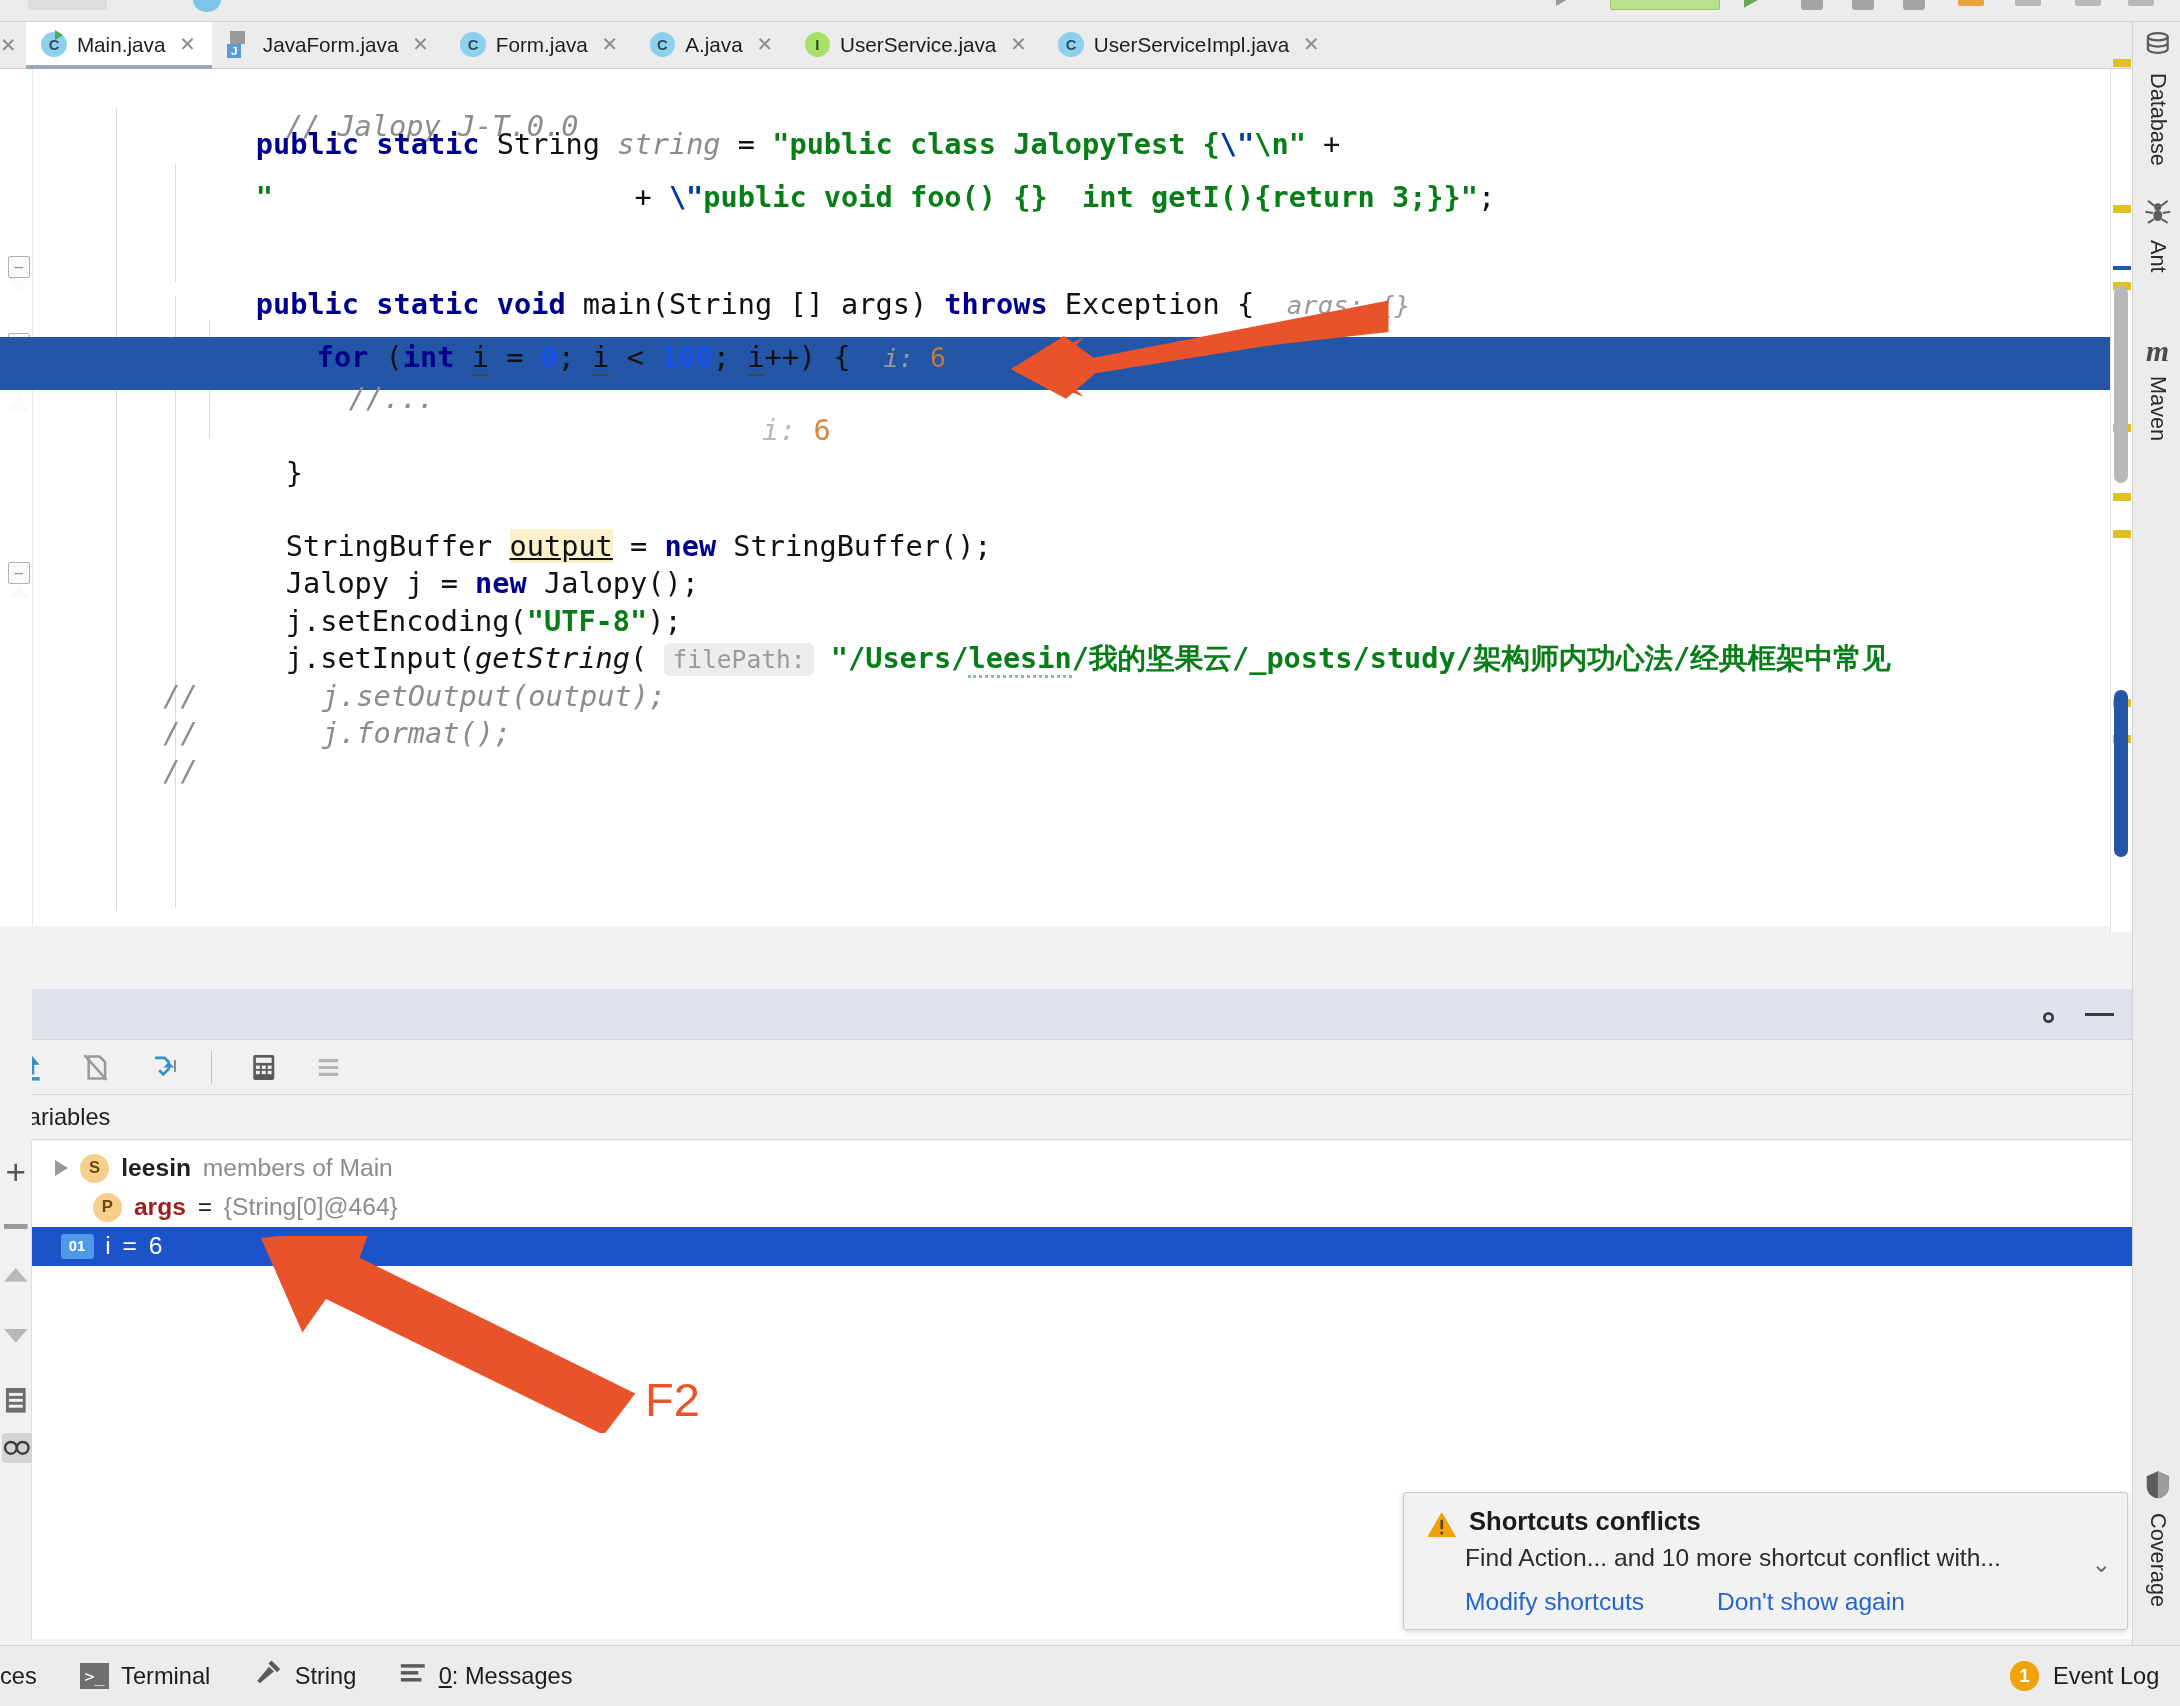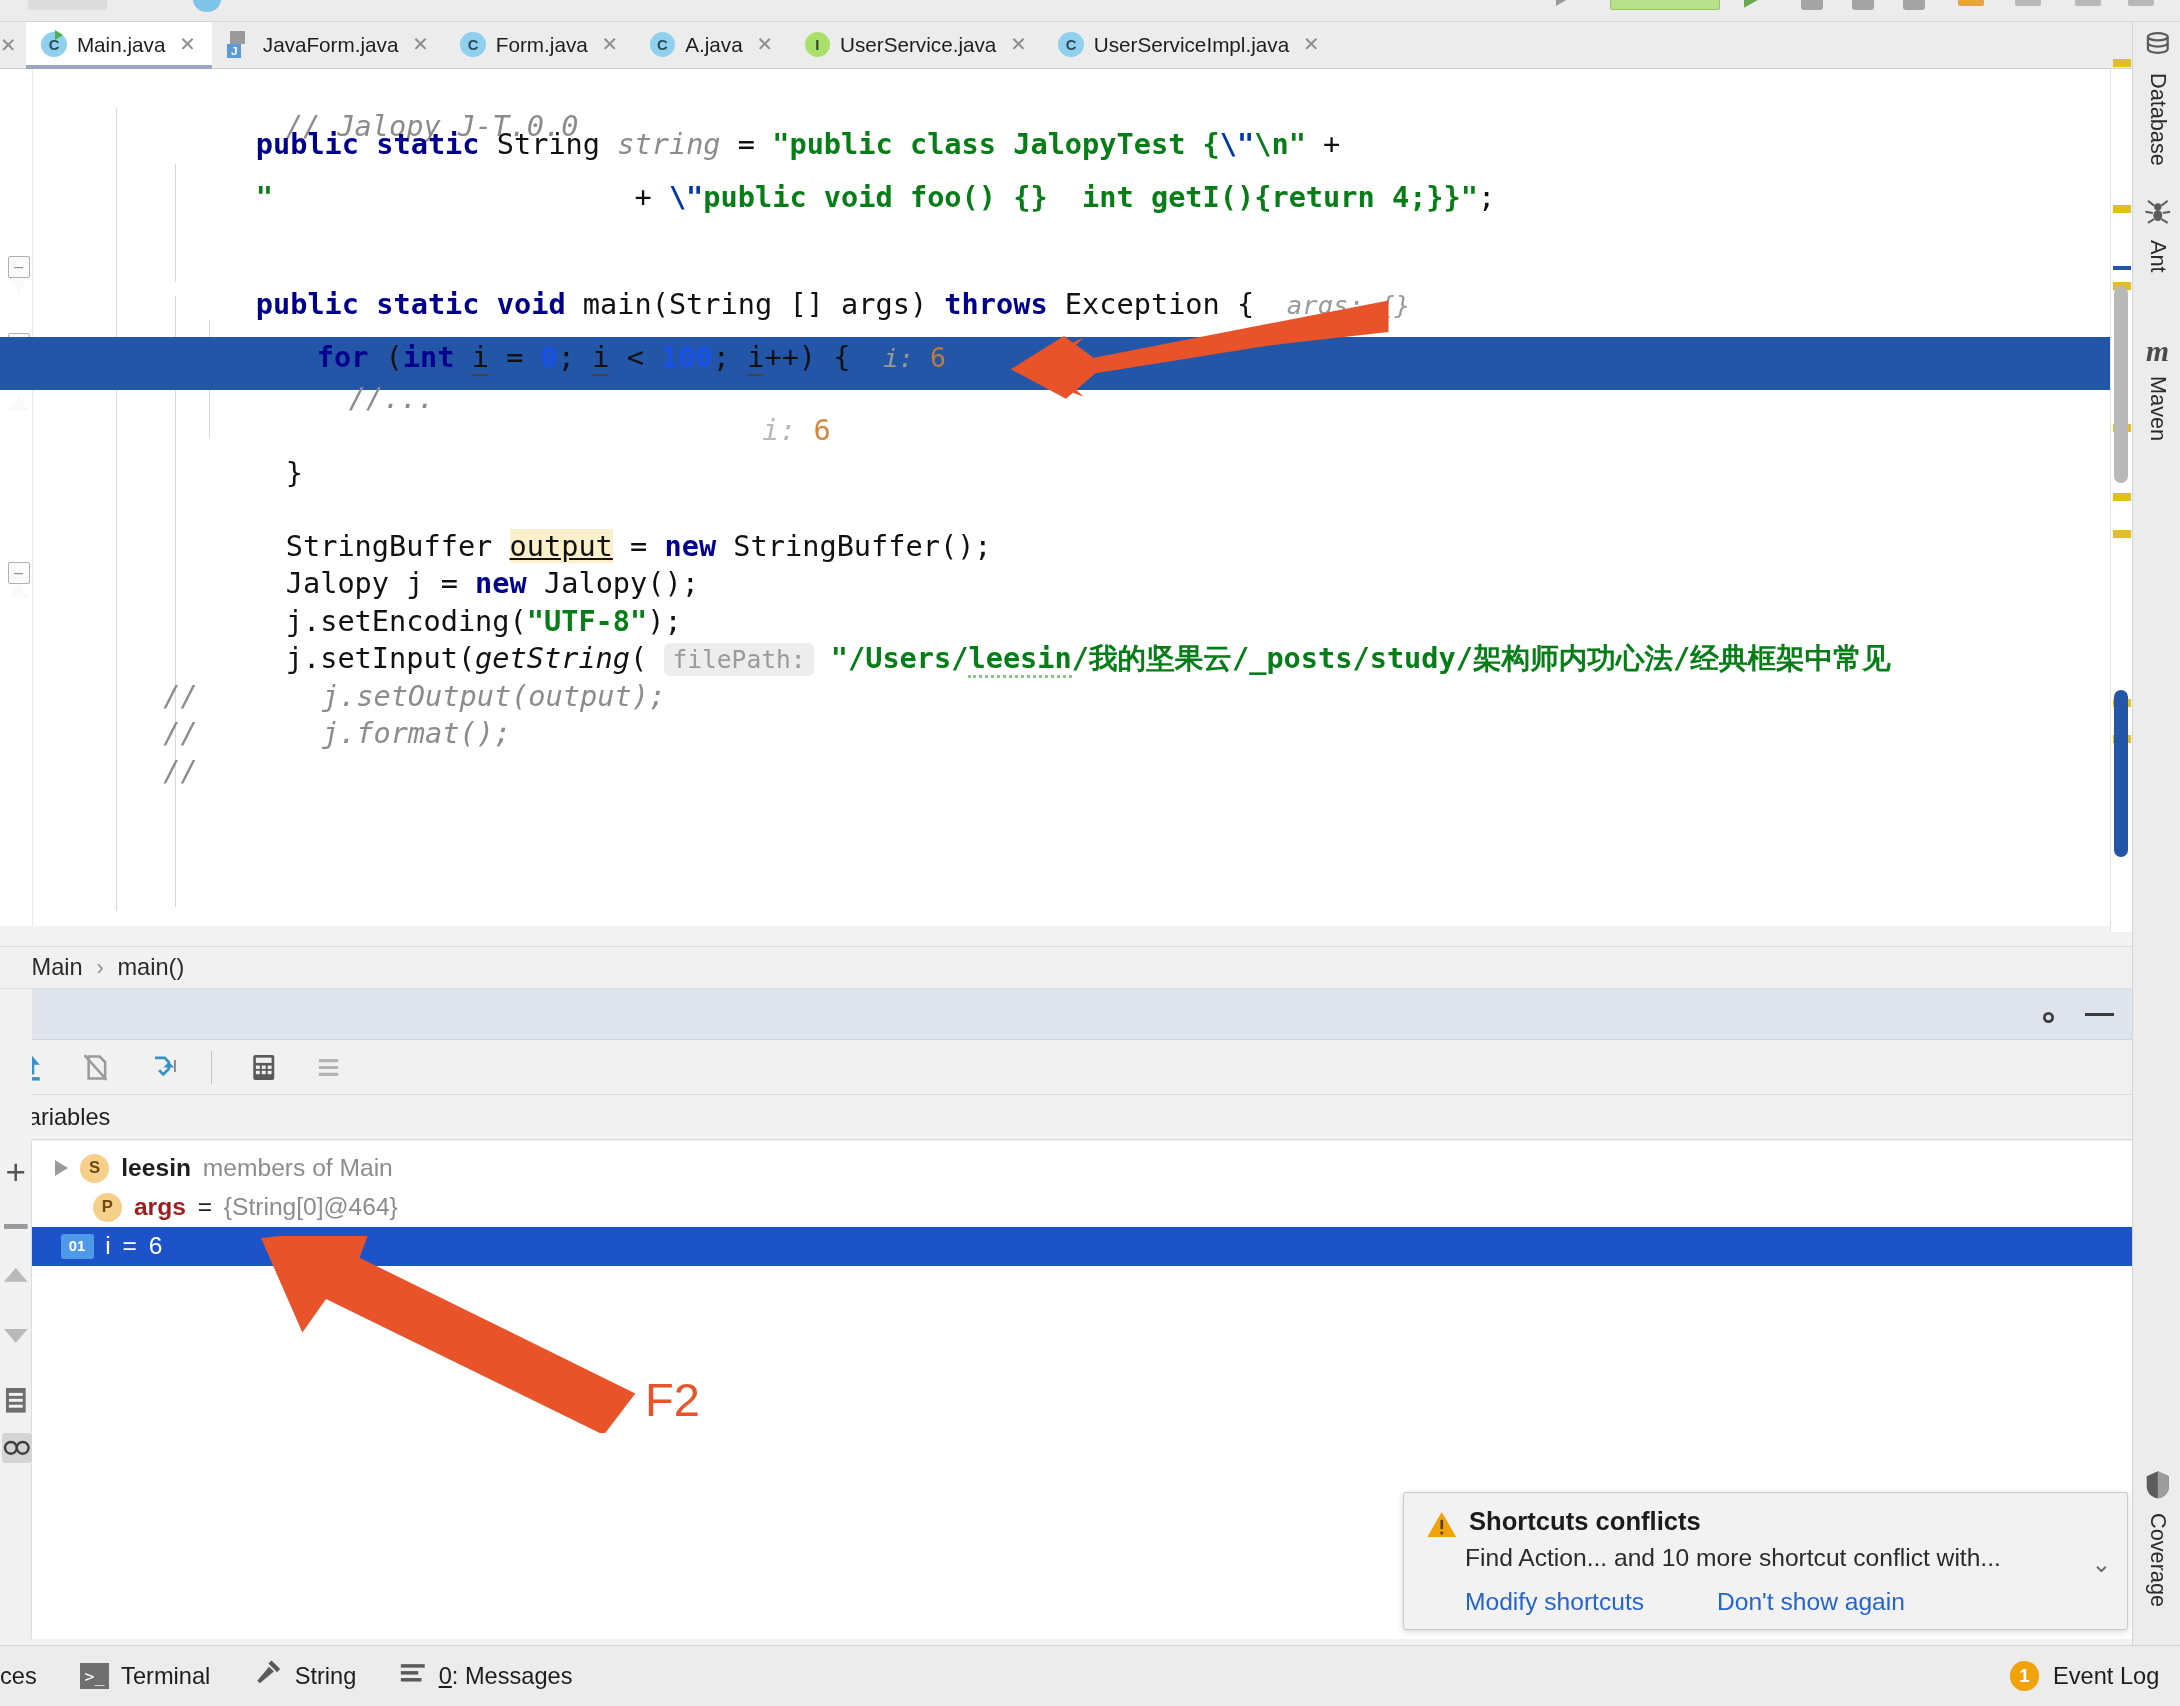--- a/index.html
+++ b/index.html
@@ -324,21 +324,21 @@
         <span>// Jalopy J-T.0.0</span>
       </div>
 
       
       <div class="ln" style="top:-3.9px; left:118px;">
         <span class="kw">public static </span><span>String </span><span class="fieldname">string </span><span>= </span><span class="str">"public class JalopyTest {</span><span class="esc">\"</span><span class="str">\n"</span><span> +</span>
       </div>
 
       
       <div class="ln" style="top:49px; left:118px;">
-        <span class="str">"</span><span>                     + </span><span class="esc">\"</span><span class="str">public void foo() {}  int getI(){return 4;}}"</span><span>;</span>
+        <span class="str">"</span><span>                     + </span><span class="esc">\"</span><span class="str">public void foo() {}  int getI(){return 3;}}"</span><span>;</span>
       </div>
 
       
       <div class="ln" style="top:156px; left:118px;">
         <span class="kw">public static void </span><span>main(String [] args) </span><span class="kw">throws </span><span>Exception { </span><span class="hintlbl">&nbsp;args: {}</span>
       </div>
 
       
       <div class="ln" style="top:209px; left:179px;">
         <span class="kw">for </span><span>(</span><span class="kw">int </span><span class="ul">i</span><span> = </span><span class="num">0</span><span>; </span><span class="ul">i</span><span> &lt; </span><span class="num">100</span><span>; </span><span class="ul">i</span><span>++) { </span><span class="hintlbl">&nbsp;i:</span><span class="hintval"> 6</span>
@@ -404,25 +404,20 @@
     <div class="mk" style="top:355px; background:#e0c020;"></div>
     <div class="mk" style="top:424px; background:#e0c020;"></div>
     <div class="mk" style="top:461px; background:#e0c020;"></div>
     <div class="mk" style="top:630px; background:#e0c020;"></div>
     <div class="mk" style="top:666px; background:#e0c020;"></div>
     <div class="mk" style="top:197px; height:3.9px; background:#2456a8;"></div>
   </div>
   <div class="vscroll-thumb"></div>
   <div style="position:absolute;left:2114px;top:690px;width:13.8px;height:167px;background:#2456a8;border-radius:6.9px;"></div>
 
-  <div class="breadcrumb">
-    <span>Main</span>
-    <span class="sep">›</span>
-    <span>main()</span>
-  </div>
 
   <div class="dbg-head">
     <span class="gear">
       <svg width="33" height="33" viewBox="0 0 24 24" fill="#3c3c3c">
         <path d="M12 8a4 4 0 100 8 4 4 0 000-8zm0 6a2 2 0 110-4 2 2 0 010 4z"></path>
         <path d="M21 12.9v-1.8l-2.1-.5a7 7 0 00-.7-1.7l1.1-1.8-1.3-1.3-1.8 1.1a7 7 0 00-1.7-.7L14 4.1h-1.8l-.5 2.1a7 7 0 00-1.7.7L8.2 5.8 6.9 7.1l1.1 1.8a7 7 0 00-.7 1.7l-2.1.5v1.8l2.1.5c.16.6.4 1.17.7 1.7l-1.1 1.8 1.3 1.3 1.8-1.1c.53.3 1.1.54 1.7.7l.5 2.1H14l.5-2.1c.6-.16 1.17-.4 1.7-.7l1.8 1.1 1.3-1.3-1.1-1.8c.3-.53.54-1.1.7-1.7l2.1-.5z" opacity=".0"></path>
       </svg>
     </span>
     <span class="minus"></span>
   </div>

